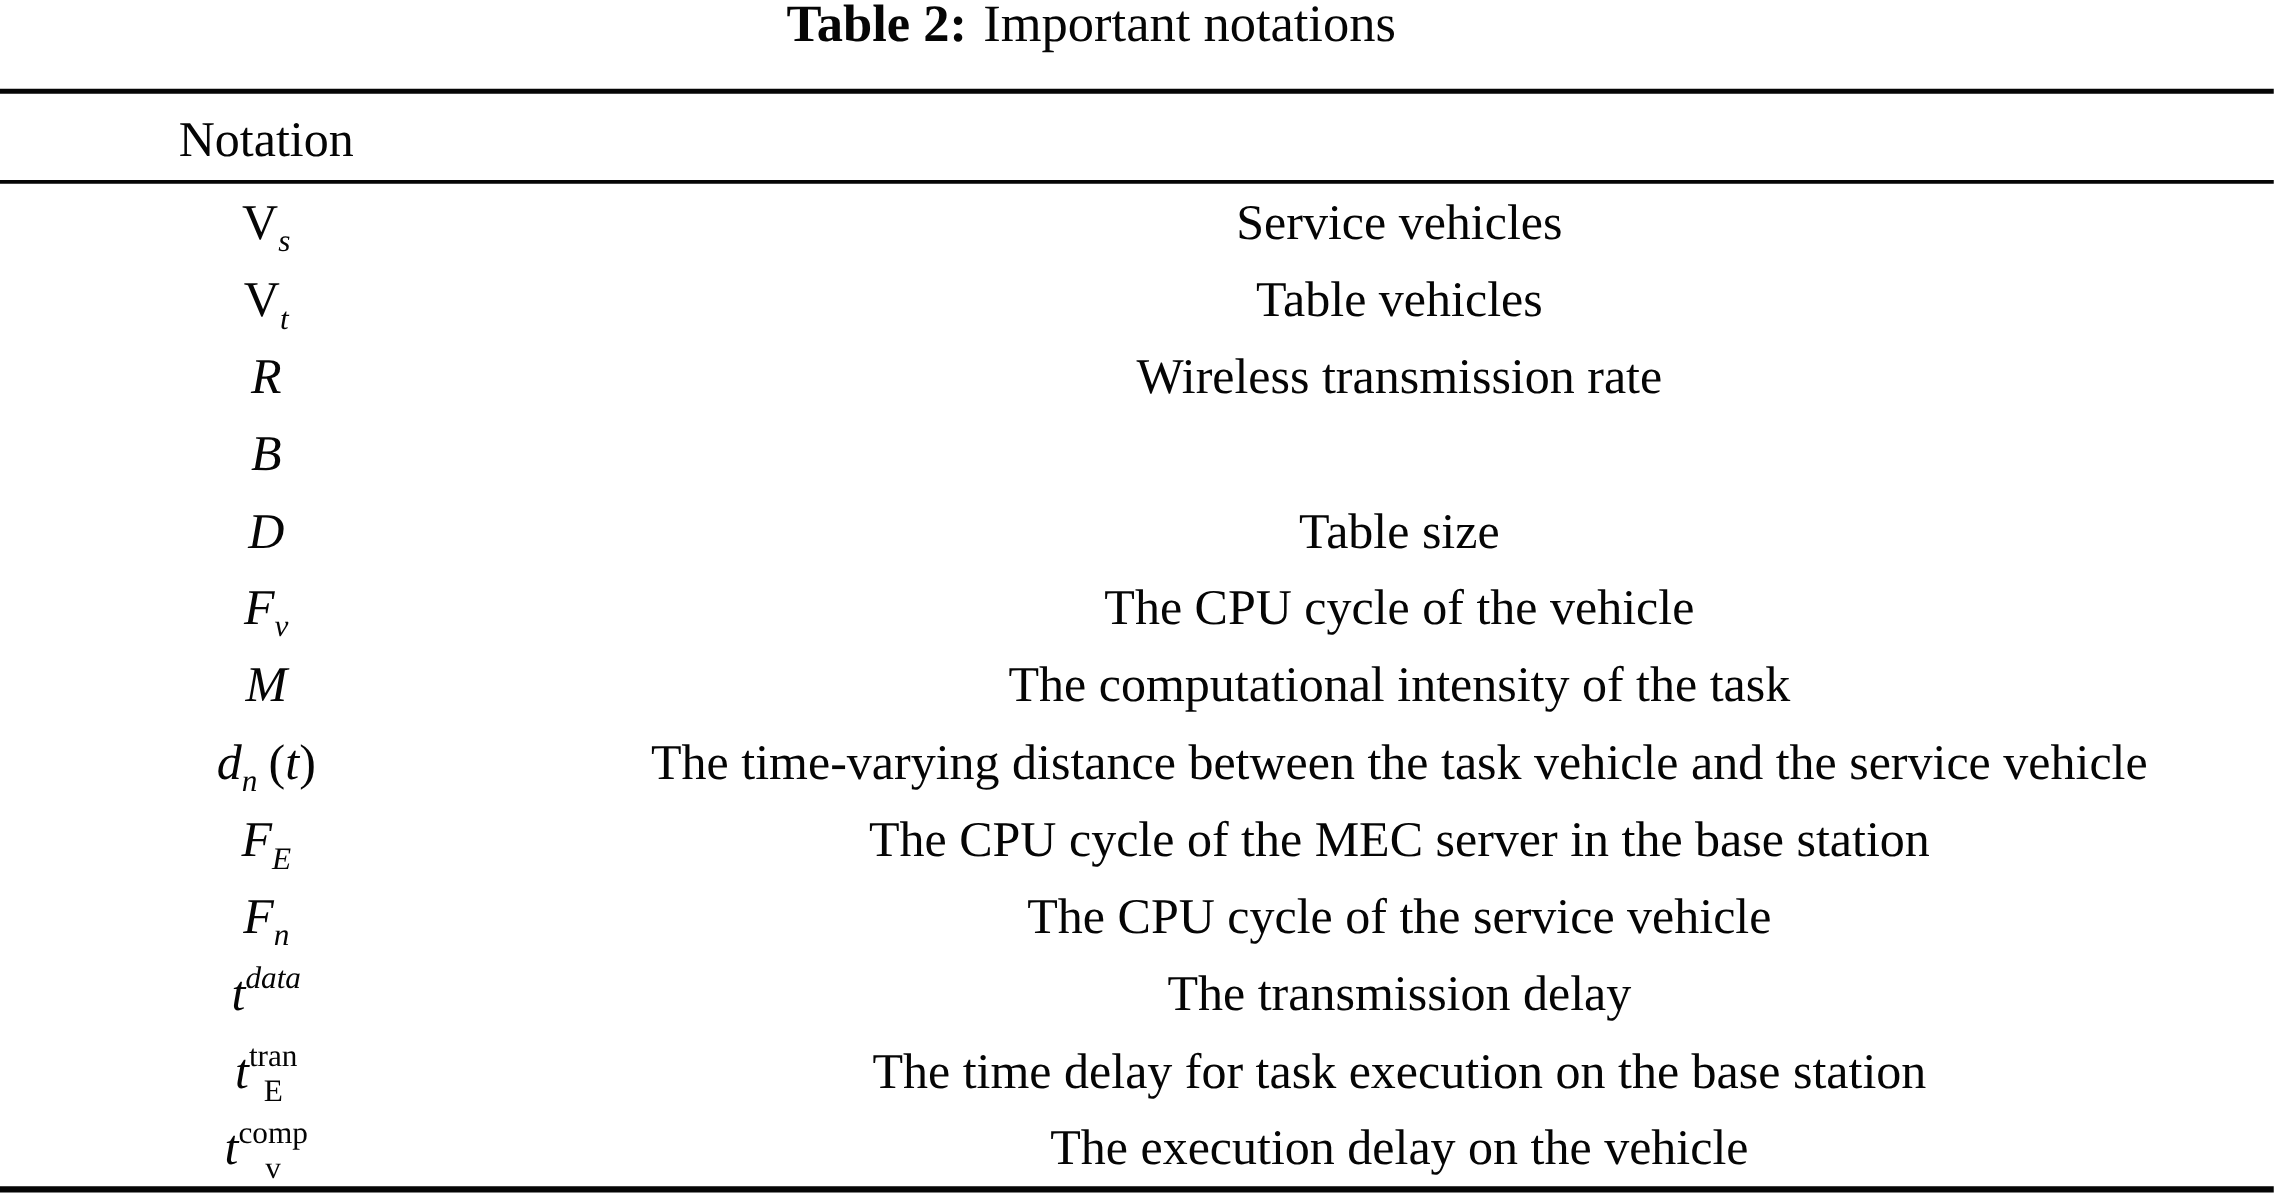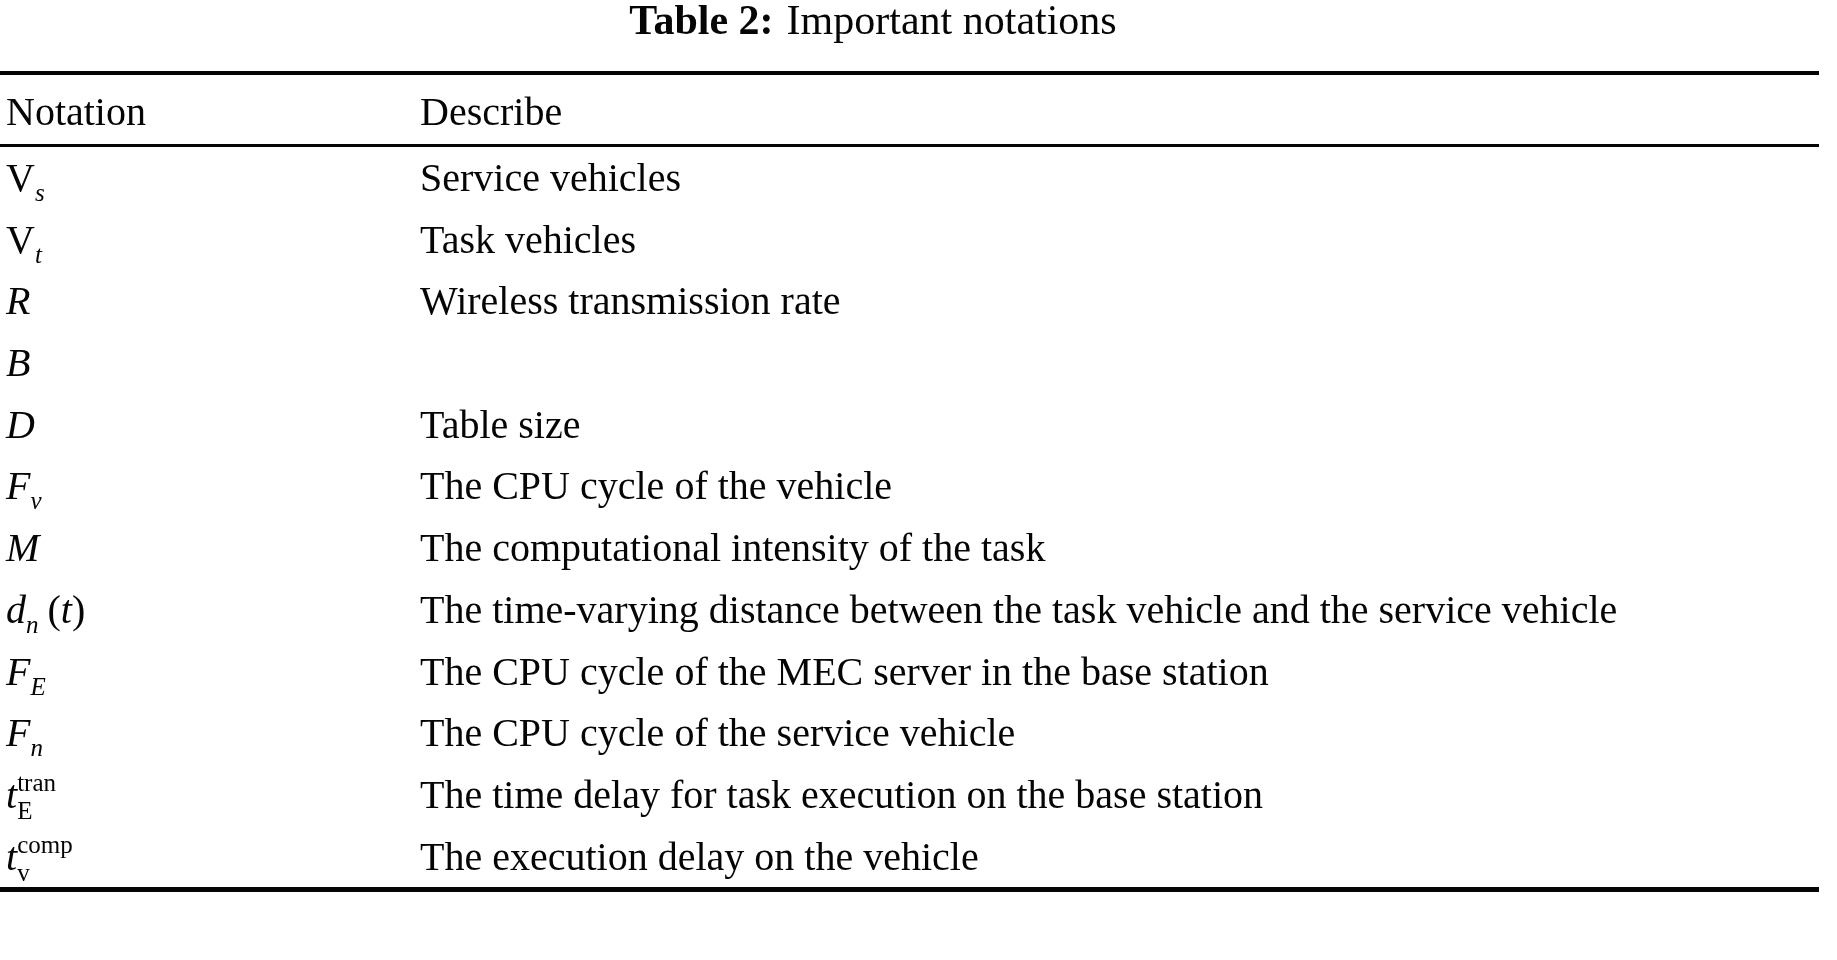--- a/index.html
+++ b/index.html
@@ -21,20 +21,21 @@
     font-size: 42px;
     line-height: 52px;
     white-space: nowrap;
   }
   .t-bold { font-weight: 700; margin-right: 13px; }
   .table {
     position: absolute;
     top: 71px;
     left: 0;
     width: 1819px;
+    text-align: center;
   }
   .rule { width: 100%; background: #050505; }
   .rule-top { height: 4px; }
   .rule-mid { height: 3px; }
   .rule-bottom { height: 5px; }
   .row {
     display: flex;
     height: 61.7px;
     line-height: 61.7px;
     font-size: 40px;
@@ -85,33 +86,32 @@
 
   <div class="title">
     <span class="t-bold">Table 2:</span><span>Important notations</span>
   </div>
 
   <div class="table">
     <div class="rule rule-top"></div>
 
     <div class="header-row">
       <div class="cell-n">Notation</div>
-      <div class="cell-d">Describe</div>
     </div>
 
     <div class="rule rule-mid"></div>
 
     <div>
         <div class="row">
           <div class="cell-n"><span class="up">V</span><span class="sub">s</span></div>
           <div class="cell-d">Service vehicles</div>
         </div>
         <div class="row">
           <div class="cell-n"><span class="up">V</span><span class="sub">t</span></div>
-          <div class="cell-d">Task vehicles</div>
+          <div class="cell-d">Table vehicles</div>
         </div>
         <div class="row">
           <div class="cell-n"><span class="it">R</span></div>
           <div class="cell-d">Wireless transmission rate</div>
         </div>
         <div class="row">
           <div class="cell-n"><span class="it">B</span></div>
         </div>
         <div class="row">
           <div class="cell-n"><span class="it">D</span></div>
@@ -131,20 +131,24 @@
         </div>
         <div class="row">
           <div class="cell-n"><span class="it">F</span><span class="sub">E</span></div>
           <div class="cell-d">The CPU cycle of the MEC server in the base station</div>
         </div>
         <div class="row">
           <div class="cell-n"><span class="it">F</span><span class="sub">n</span></div>
           <div class="cell-d">The CPU cycle of the service vehicle</div>
         </div>
         <div class="row">
+          <div class="cell-n"><span class="it">t</span><span class="sup">data</span></div>
+          <div class="cell-d">The transmission delay</div>
+        </div>
+        <div class="row">
           <div class="cell-n"><span class="it">t</span><span class="supsub"><div class="ss">tran</div><div class="ss">E</div></span></div>
           <div class="cell-d">The time delay for task execution on the base station</div>
         </div>
         <div class="row">
           <div class="cell-n"><span class="it">t</span><span class="supsub"><div class="ss">comp</div><div class="ss">v</div></span></div>
           <div class="cell-d">The execution delay on the vehicle</div>
         </div>
       </div>
 
     <div class="rule rule-bottom"></div>

